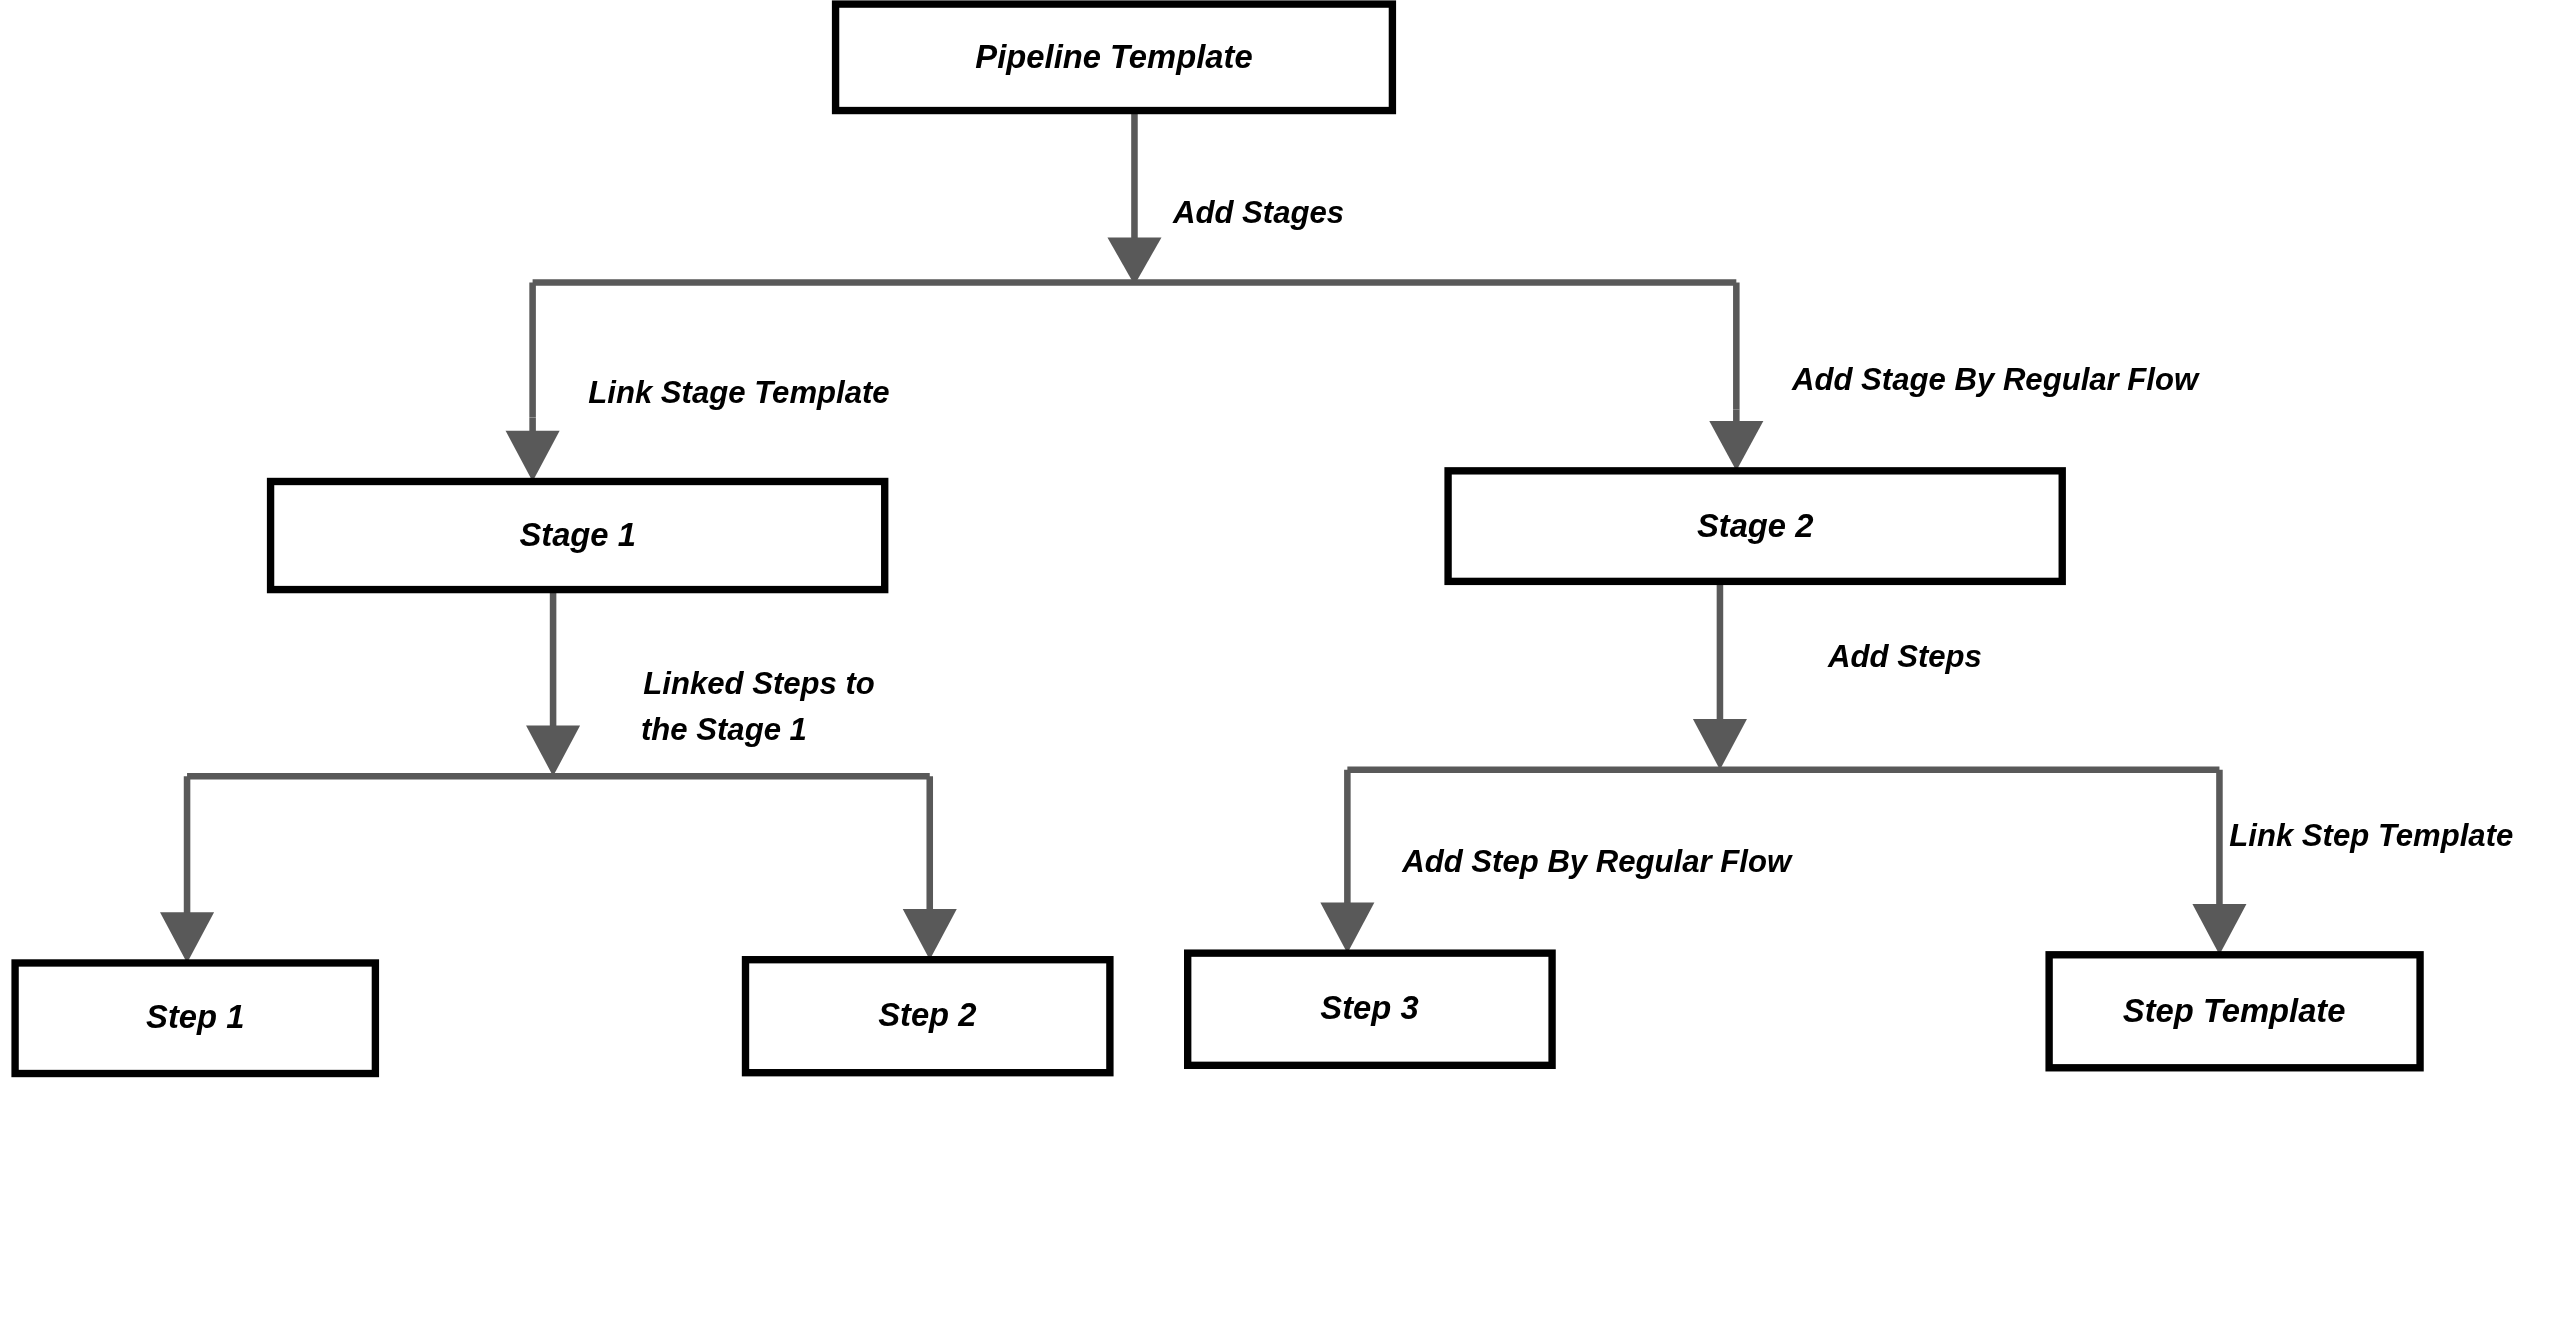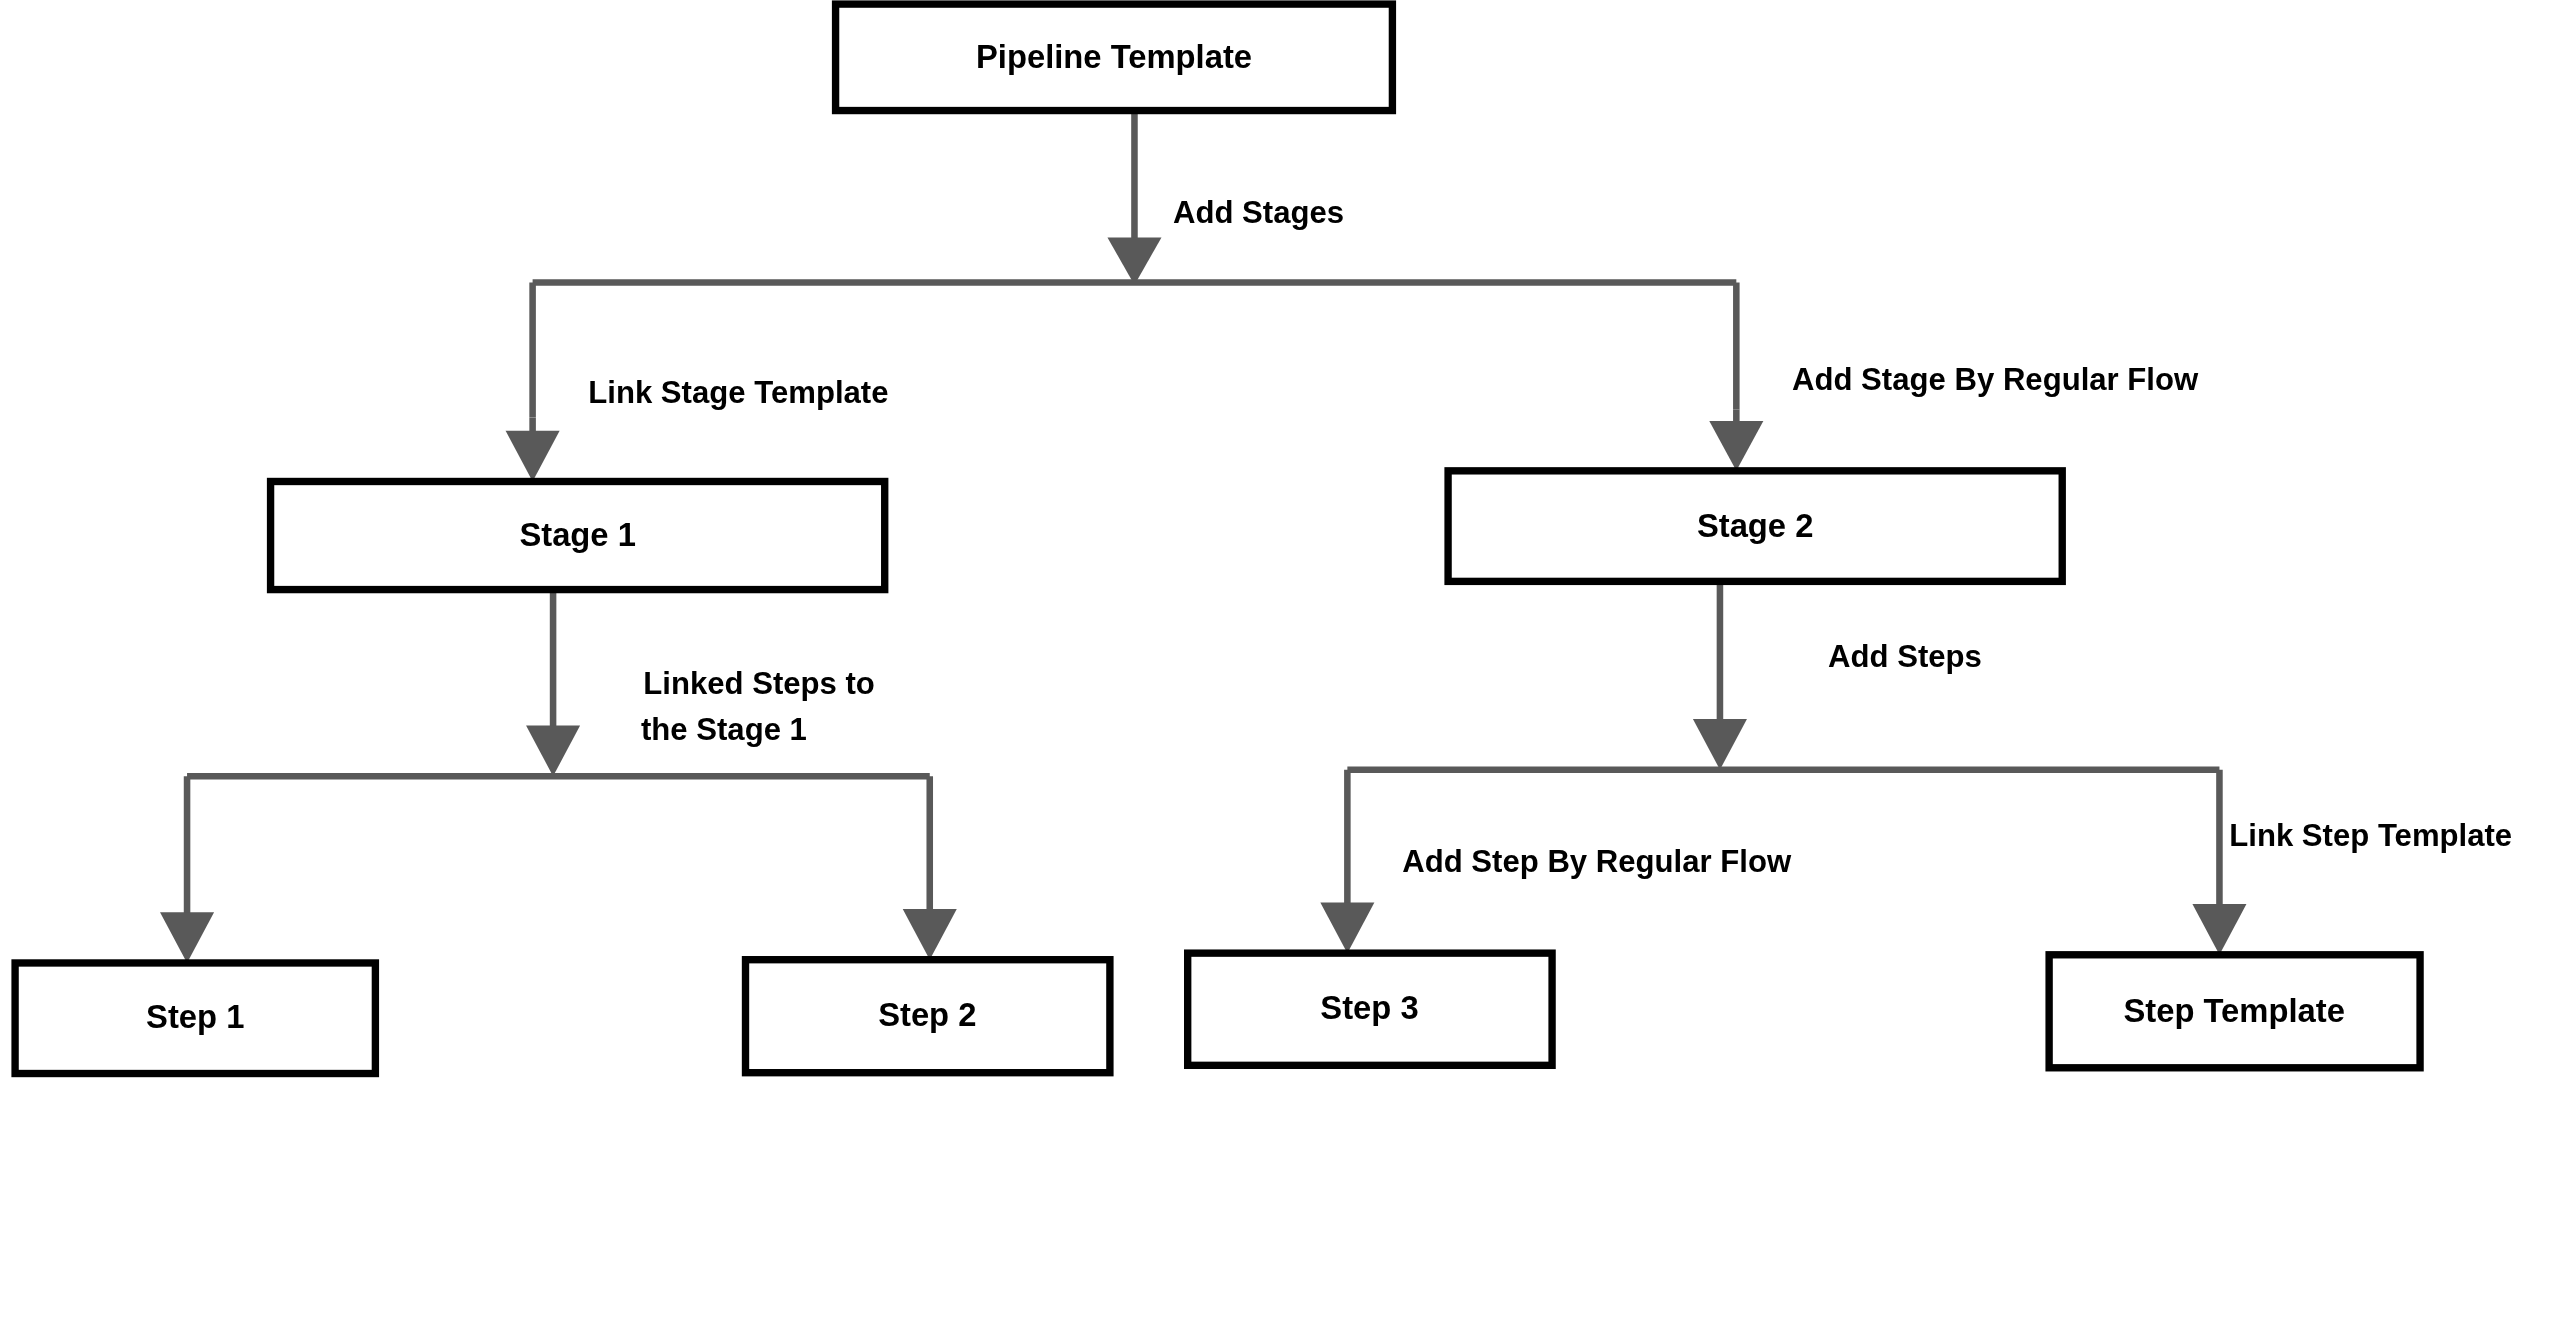--- a/index.html
+++ b/index.html
@@ -12,20 +12,21 @@
     width: 2576px;
     height: 1329px;
     font-family: "Liberation Sans", sans-serif;
     overflow: hidden;
   }
   #diagram-root {
     position: relative;
     width: 2576px;
     height: 1329px;
     background: #ffffff;
+    font-style: italic;
   }
   svg.flow-canvas {
     position: absolute;
     top: 0;
     left: 0;
     width: 2576px;
     height: 1329px;
     display: block;
   }
   .node-rect {

